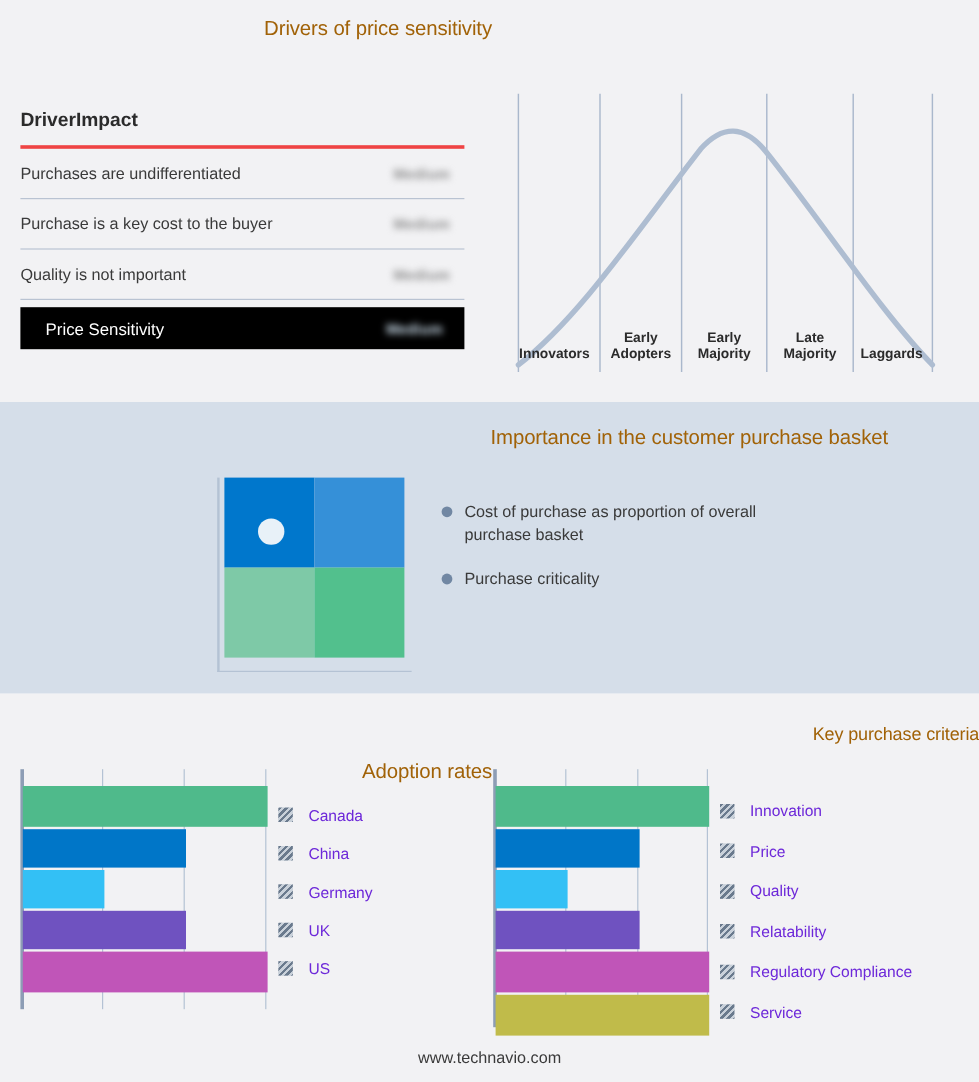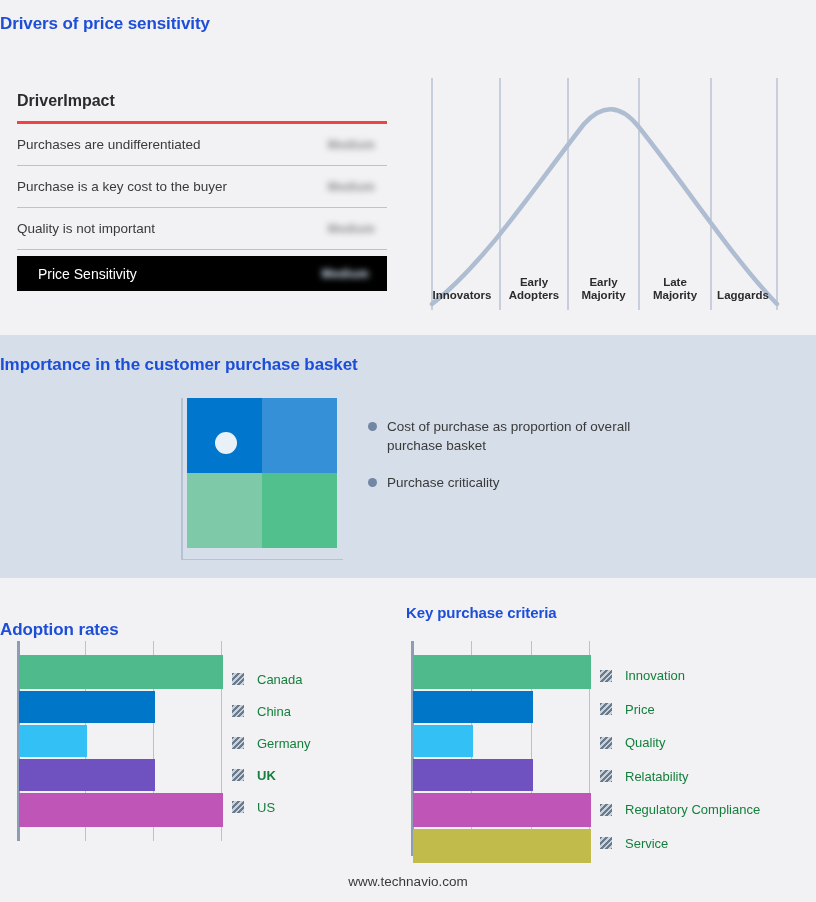--- a/index.html
+++ b/index.html
@@ -36,39 +36,39 @@
   .band-bottom {
     position: absolute;
     left: 0; top: 578px;
     width: 816px; height: 324px;
     background: #f2f2f4;
   }
 
   
   .sec-title {
     position: absolute;
-    font-weight: bold;
-    color: #1d4ed8;
-    text-align: left;
+    font-weight: normal;
+    color: #a16207;
+    text-align: right;
     letter-spacing: -0.1px;
   }
   #title-drivers {
     left: 0; top: 14px; width: 410px;
     font-size: 17px;
   }
   #title-lifecycle {
     left: 406px; top: 14px; width: 410px;
     font-size: 17px;
   }
   #title-importance {
     left: 0; top: 355px; width: 740px;
     font-size: 17px;
   }
   #title-adoption {
-    left: 0; top: 620px; width: 410px;
+    left: 0; top: 633px; width: 410px;
     font-size: 17px;
   }
   #title-criteria {
     left: 406px; top: 604px; width: 410px;
     font-size: 15px;
   }
 
   
   .drivers-table {
     position: absolute;
@@ -257,21 +257,21 @@
     flex: 0 0 auto;
     background-color: #c4ccd6;
     background-image: repeating-linear-gradient(
       135deg,
       #6a7a8d 0px, #6a7a8d 2px,
       #c9d1da 2px, #c9d1da 4px
     );
   }
   .blg-text {
     font-size: 13px;
-    color: #15803d;
+    color: #6d28d9;
     white-space: nowrap;
   }
 
   
   .footer {
     position: absolute;
     left: 0; top: 874px;
     width: 816px;
     text-align: center;
     font-size: 13.5px;
@@ -400,21 +400,21 @@
       <div class="blg-text">Canada</div>
     </div>
     <div class="blg-item" style="height:32px;">
       <div class="blg-swatch"></div>
       <div class="blg-text">China</div>
     </div>
     <div class="blg-item" style="height:32px;">
       <div class="blg-swatch"></div>
       <div class="blg-text">Germany</div>
     </div>
-    <div class="blg-item" style="height:32px;font-weight:bold;">
+    <div class="blg-item" style="height:32px;">
       <div class="blg-swatch"></div>
       <div class="blg-text">UK</div>
     </div>
     <div class="blg-item" style="height:32px;">
       <div class="blg-swatch"></div>
       <div class="blg-text">US</div>
     </div>
   </div>
 
   <div class="sec-title" id="title-criteria">Key purchase criteria</div>

